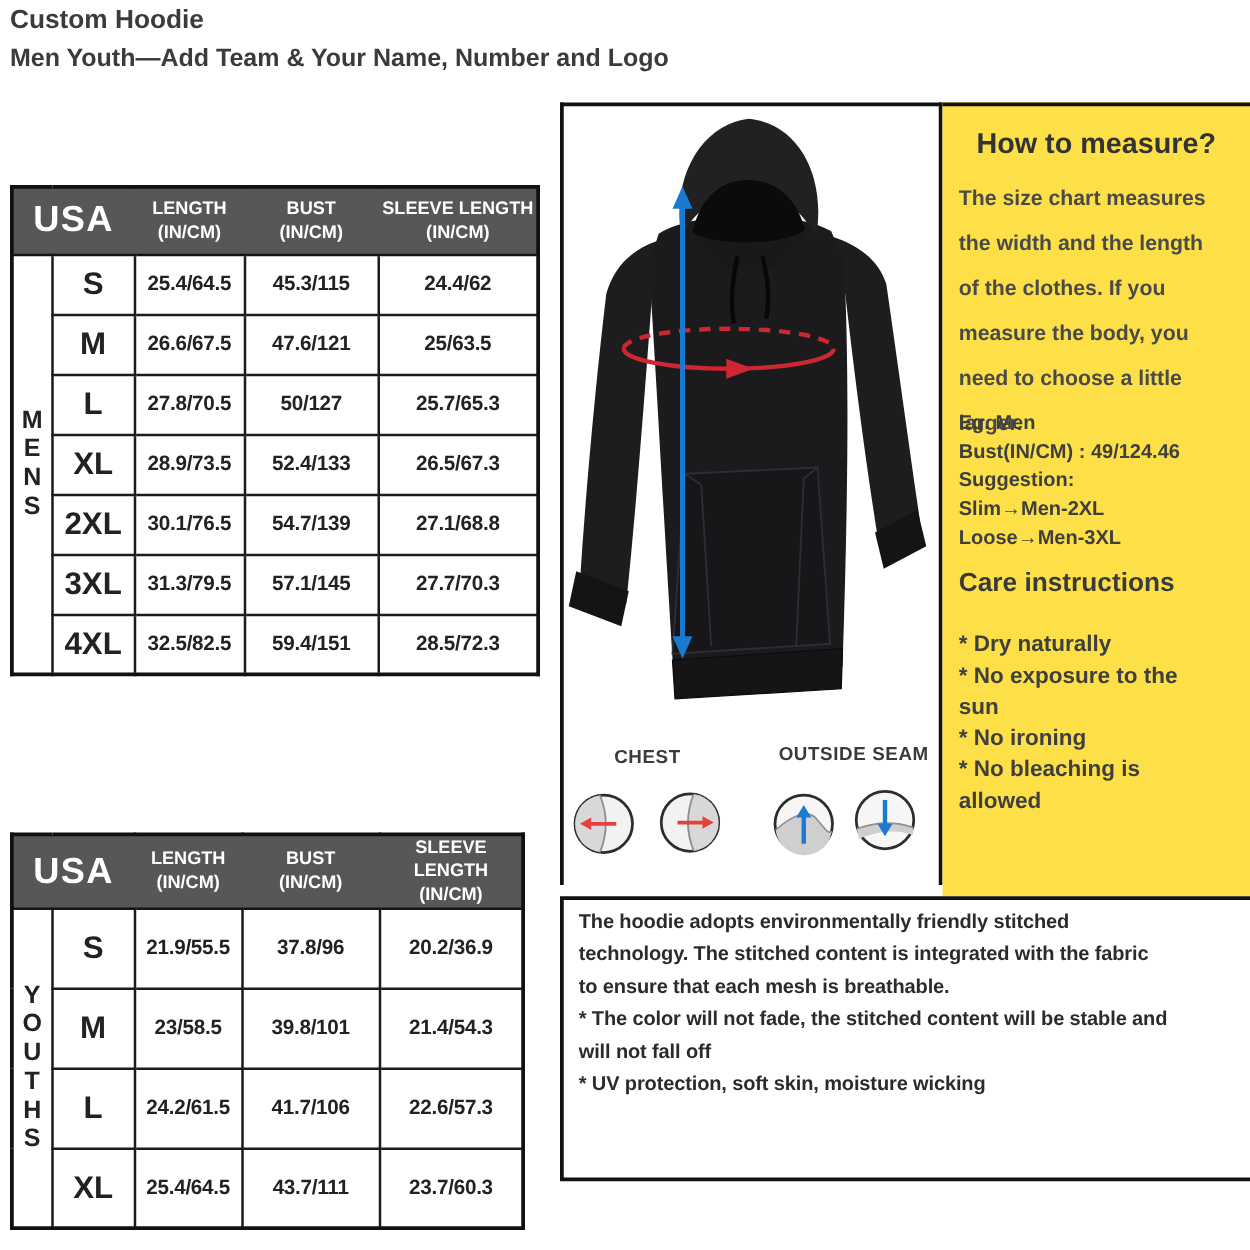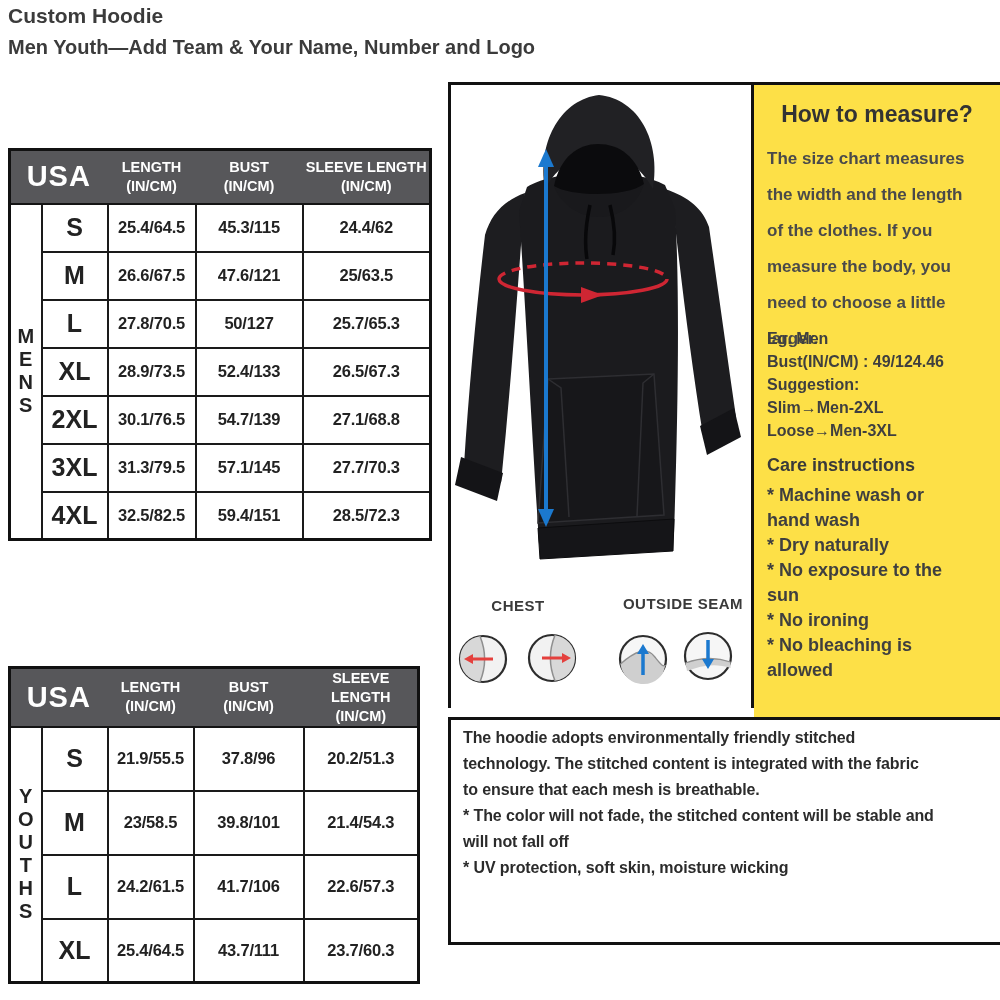--- a/index.html
+++ b/index.html
@@ -43,21 +43,21 @@
   .icon1{left:6px;top:548px;}
   .icon2{left:75px;top:547px;}
   .icon3{left:166px;top:548px;}
   .icon4{left:231px;top:545px;}
 
   
   .htm-heading{position:absolute;top:16px;left:0;width:100%;text-align:center;font-size:23px;font-weight:700;color:#333;margin:0;}
   .htm-body{position:absolute;top:56px;left:13px;width:222px;font-size:17px;font-weight:700;line-height:36px;color:#4a4a4a;white-space:pre-line;margin:0;}
   .eg-block{position:absolute;top:242px;left:13px;width:225px;font-size:16px;font-weight:700;line-height:23px;color:#3f3f3f;}
   .care-block{position:absolute;top:370px;left:13px;width:222px;color:#3f3f3f;}
-  .care-heading{font-size:18px;font-weight:700;color:#3a3a3a;margin-bottom:7px;}
+  .care-heading{font-size:21px;font-weight:700;color:#3a3a3a;margin-bottom:24px;}
   .care-item{font-size:18px;font-weight:700;line-height:25px;white-space:pre-line;}
 
   
   .desc-box{position:absolute;left:448px;top:717px;width:624px;height:228px;box-sizing:border-box;
     border:3px solid #111;background:#fff;padding:5px 8px 0 12px;}
   .desc-box p{margin:0;font-size:16px;font-weight:700;line-height:26px;color:#2b2b2b;white-space:pre-line;letter-spacing:-0.1px;}
 </style>
 </head>
 <body>
 
@@ -172,21 +172,21 @@
         <span>Y</span>
         <span>O</span>
         <span>U</span>
         <span>T</span>
         <span>H</span>
         <span>S</span>
       </td>
       <td class="size">S</td>
       <td class="val">21.9/55.5</td>
       <td class="val">37.8/96</td>
-      <td class="val">20.2/51.3</td>
+      <td class="val">20.2/36.9</td>
     </tr>
     <tr>
       <td class="size">M</td>
       <td class="val">23/58.5</td>
       <td class="val">39.8/101</td>
       <td class="val">21.4/54.3</td>
     </tr>
     <tr>
       <td class="size">L</td>
       <td class="val">24.2/61.5</td>
@@ -279,22 +279,20 @@
 larger.</p>
   <div class="eg-block">
     <div>Eg. Men</div>
     <div>Bust(IN/CM) : 49/124.46</div>
     <div>Suggestion:</div>
     <div>Slim→Men-2XL</div>
     <div>Loose→Men-3XL</div>
   </div>
   <div class="care-block">
     <div class="care-heading">Care instructions</div>
-    <div class="care-item">* Machine wash or
-hand wash</div>
     <div class="care-item">* Dry naturally</div>
     <div class="care-item">* No exposure to the
 sun</div>
     <div class="care-item">* No ironing</div>
     <div class="care-item">* No bleaching is
 allowed</div>
   </div>
 </div>
 
 <div class="desc-box">

